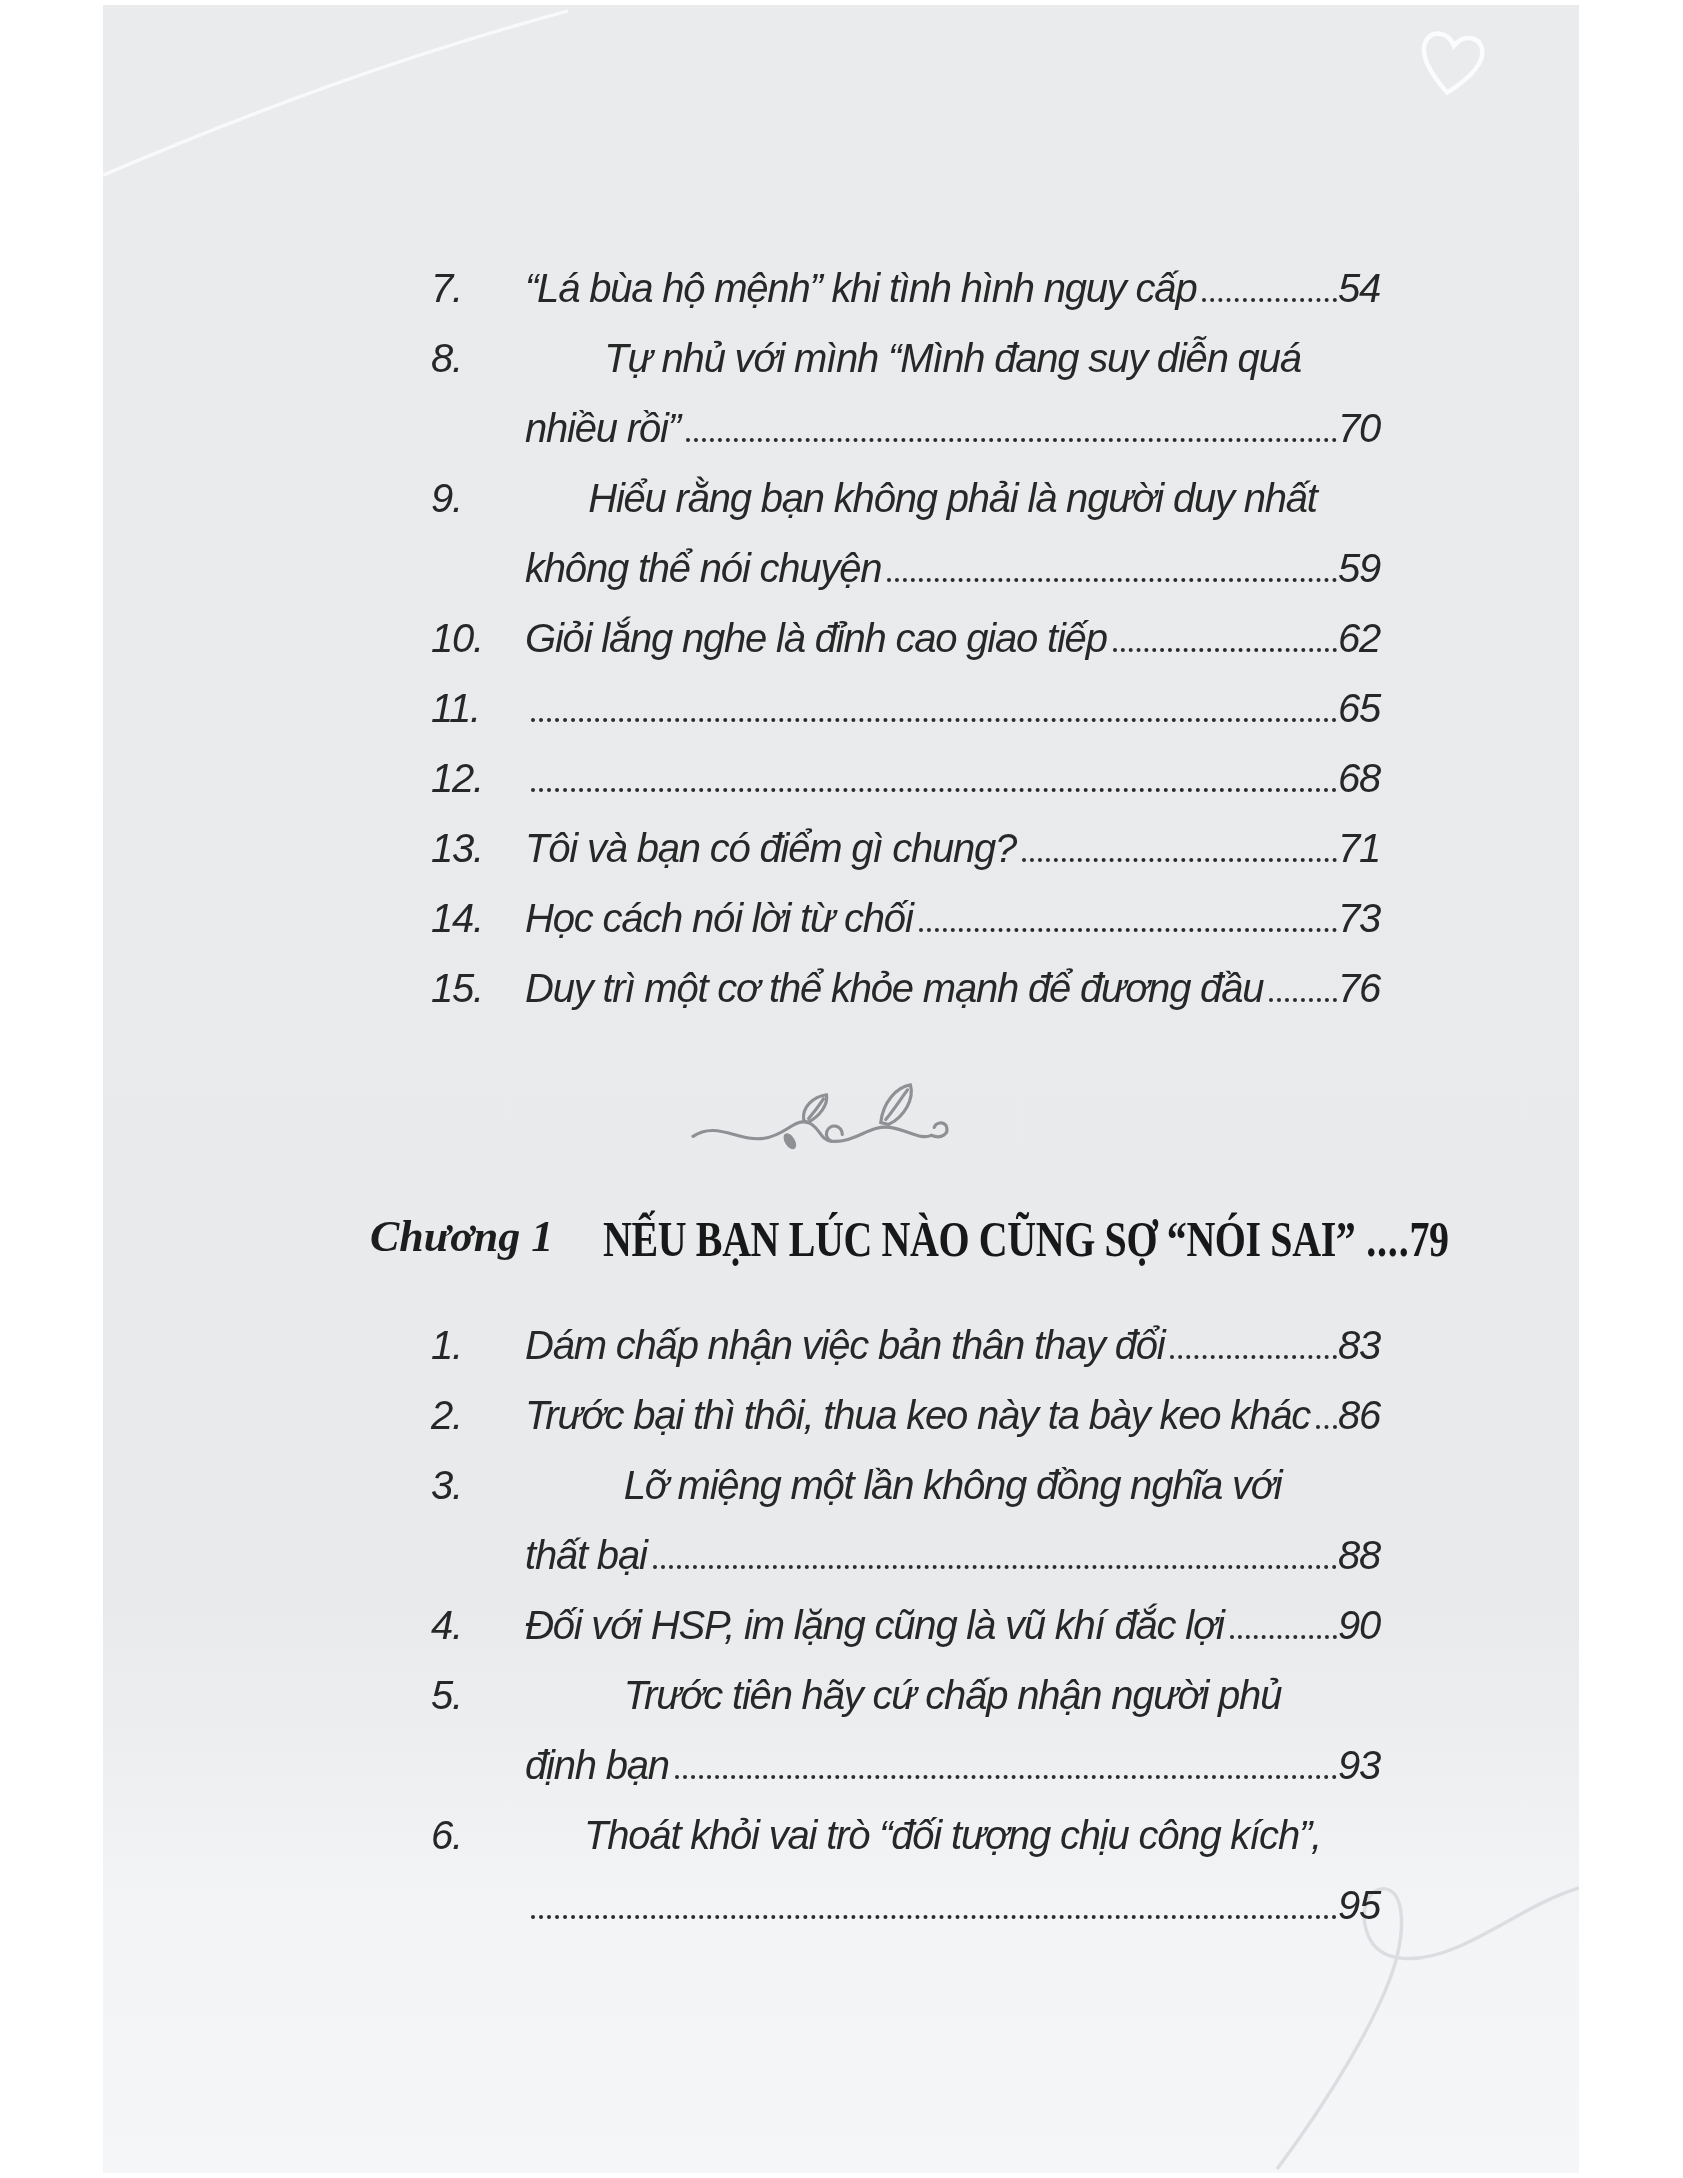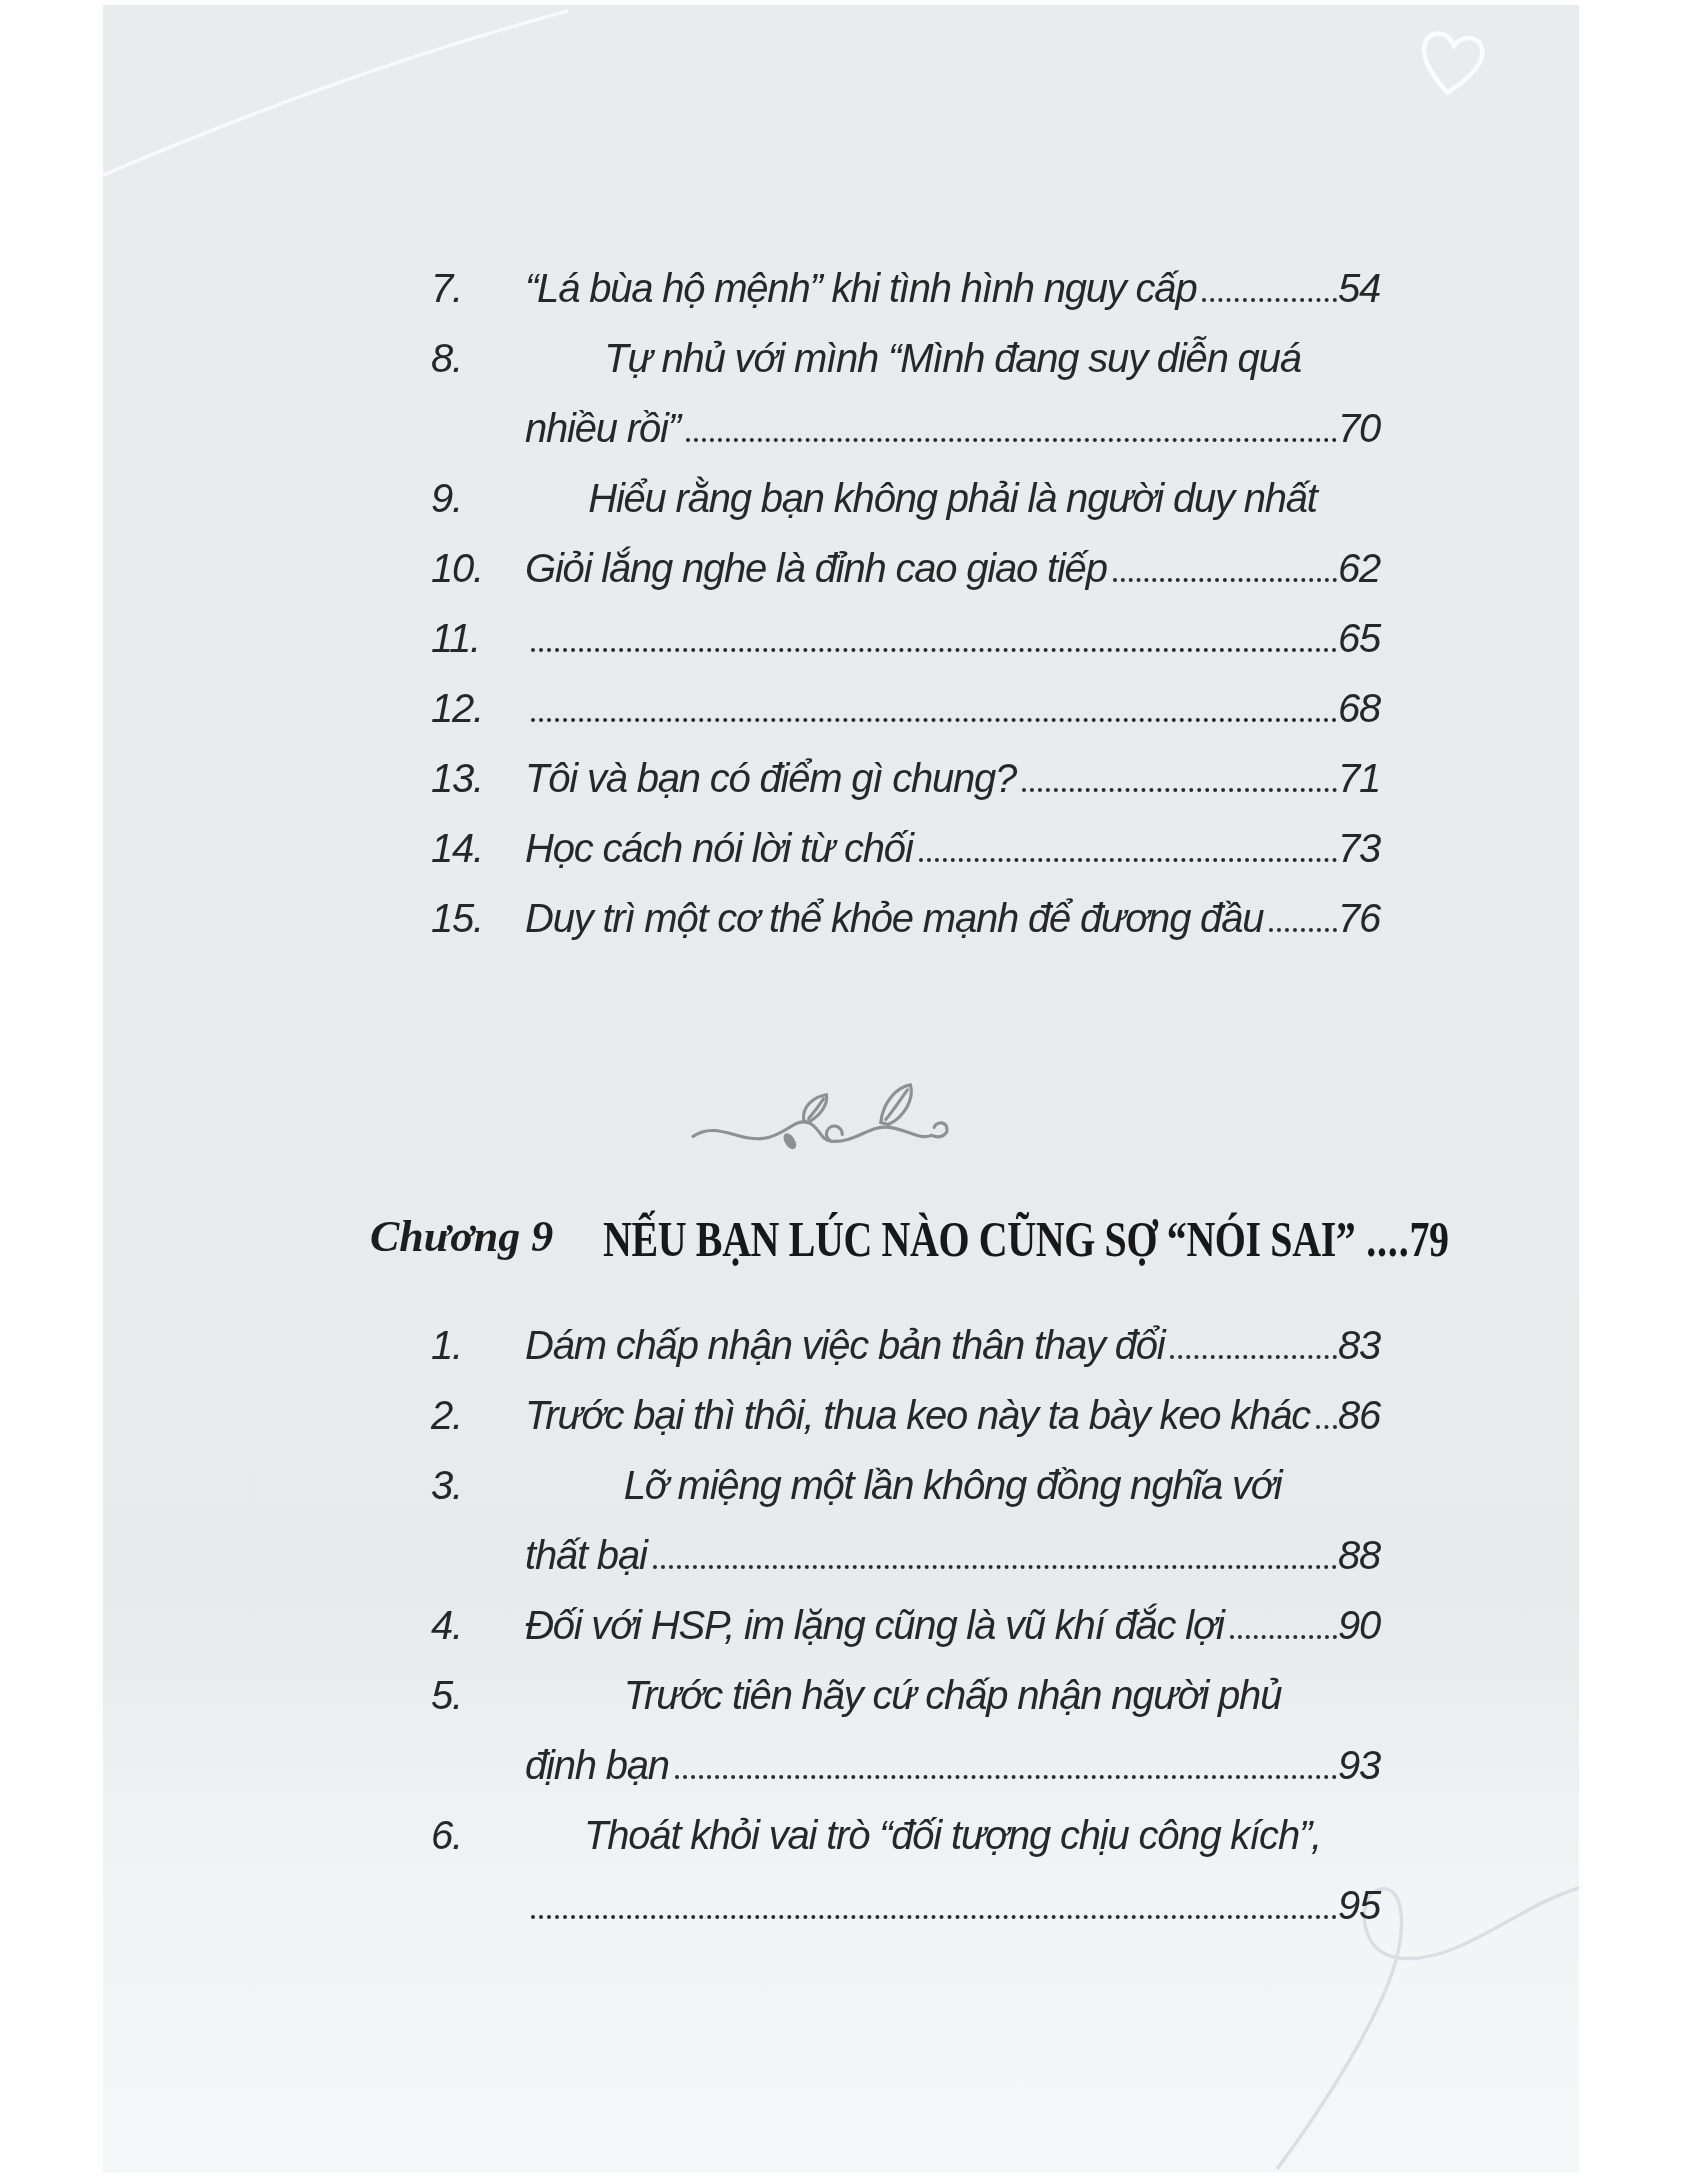--- a/index.html
+++ b/index.html
@@ -78,20 +78,25 @@
             <span class="t">nhiều rồi”</span>
             <span class="dots"></span>
             <span class="pg">70</span>
           </div>
         </div>
       </div>
       <div class="item">
         <span class="num">9.</span>
         <div class="body">
           <div class="pre">Hiểu rằng bạn không phải là người duy nhất</div>
+          <div class="lastline">
+            <span class="t">không thể nói chuyện</span>
+            <span class="dots"></span>
+            <span class="pg">59</span>
+          </div>
         </div>
       </div>
       <div class="item">
         <span class="num">10.</span>
         <div class="body">
           <div class="lastline">
             <span class="t">Giỏi lắng nghe là đỉnh cao giao tiếp</span>
             <span class="dots"></span>
             <span class="pg">62</span>
           </div>
@@ -154,21 +159,21 @@
       <path d="M146,63 a8,8 0 1 1 11,-7"></path>
       <path d="M196,44 C198,24 212,8 226,6 C230,20 220,38 204,46 Z"></path>
       <path d="M201,41 C210,30 217,19 223,11"></path>
       <path d="M118,42 C116,28 128,18 141,16 C143,26 134,38 122,44 Z"></path>
       <path d="M123,40 C129,33 134,26 138,20"></path>
     </g>
     <ellipse cx="104" cy="63" rx="5" ry="9" fill="#8f9094" transform="rotate(-32 104 63)"></ellipse>
   </svg>
 
   <div class="chapter">
-    <span class="chapter-label">Chương 9</span>
+    <span class="chapter-label">Chương 1</span>
     <span class="chapter-title"><span>NẾU BẠN LÚC NÀO CŨNG SỢ “NÓI SAI”</span><span class="hd-dots"> ....</span><span>79</span></span>
   </div>
 
   <div class="toc-list" id="list-2">
       <div class="item">
         <span class="num">1.</span>
         <div class="body">
           <div class="lastline">
             <span class="t">Dám chấp nhận việc bản thân thay đổi</span>
             <span class="dots"></span>

